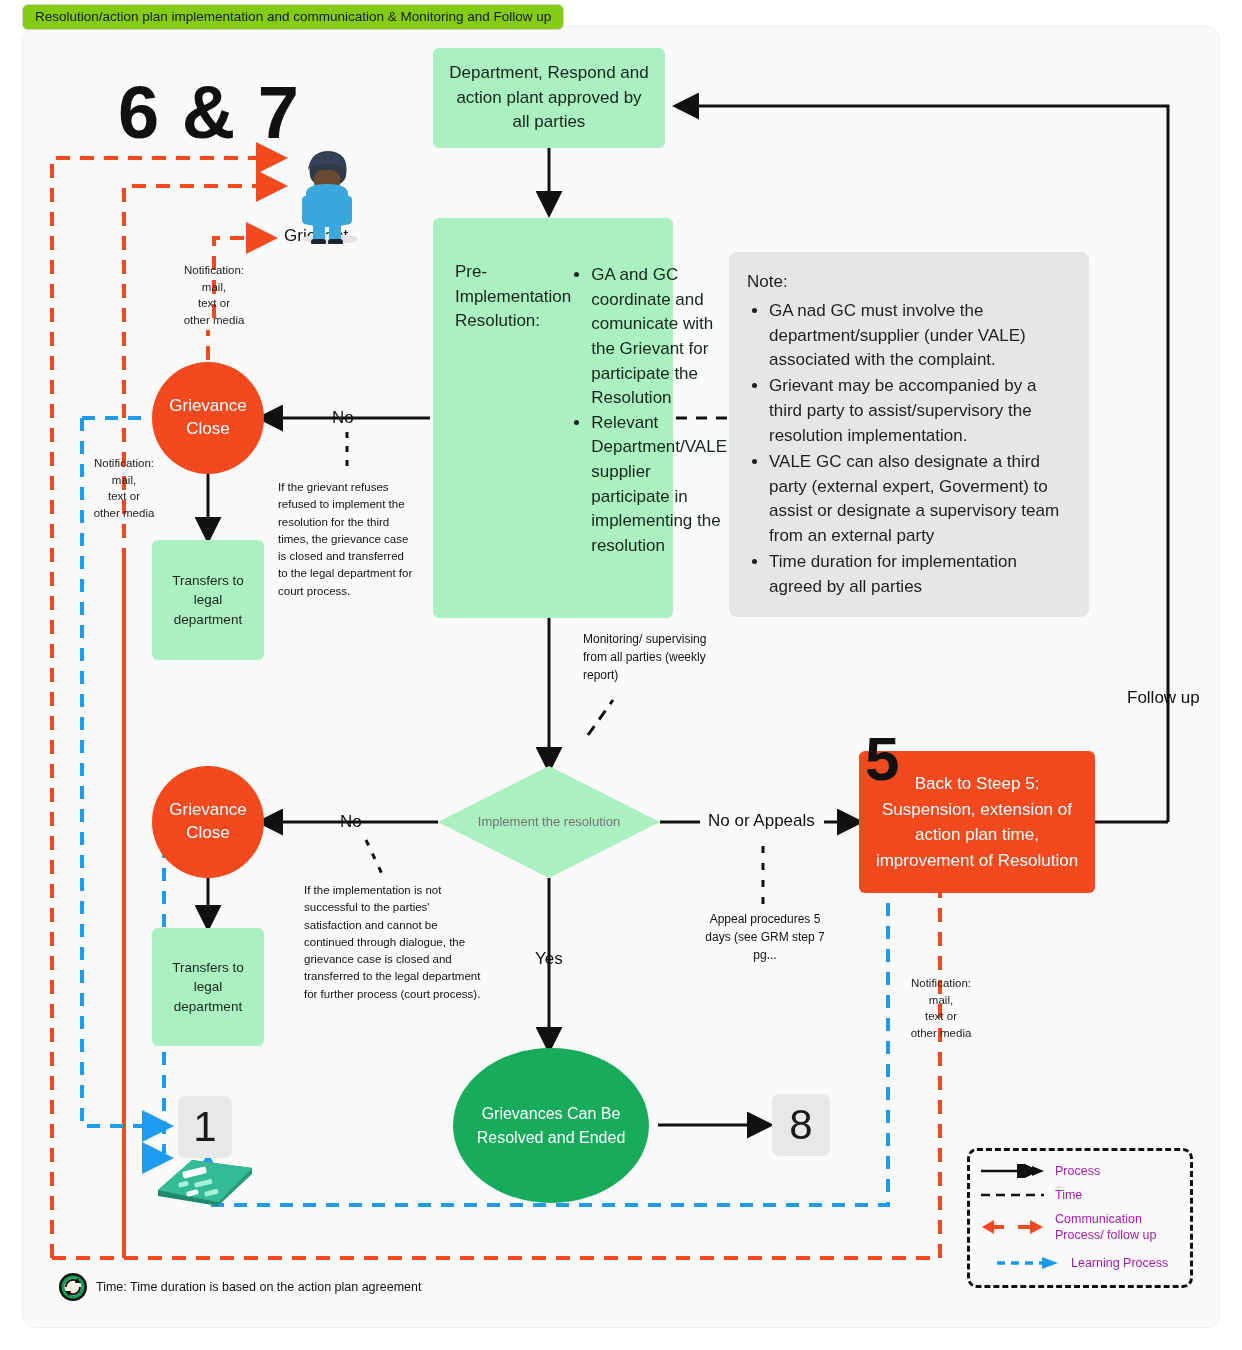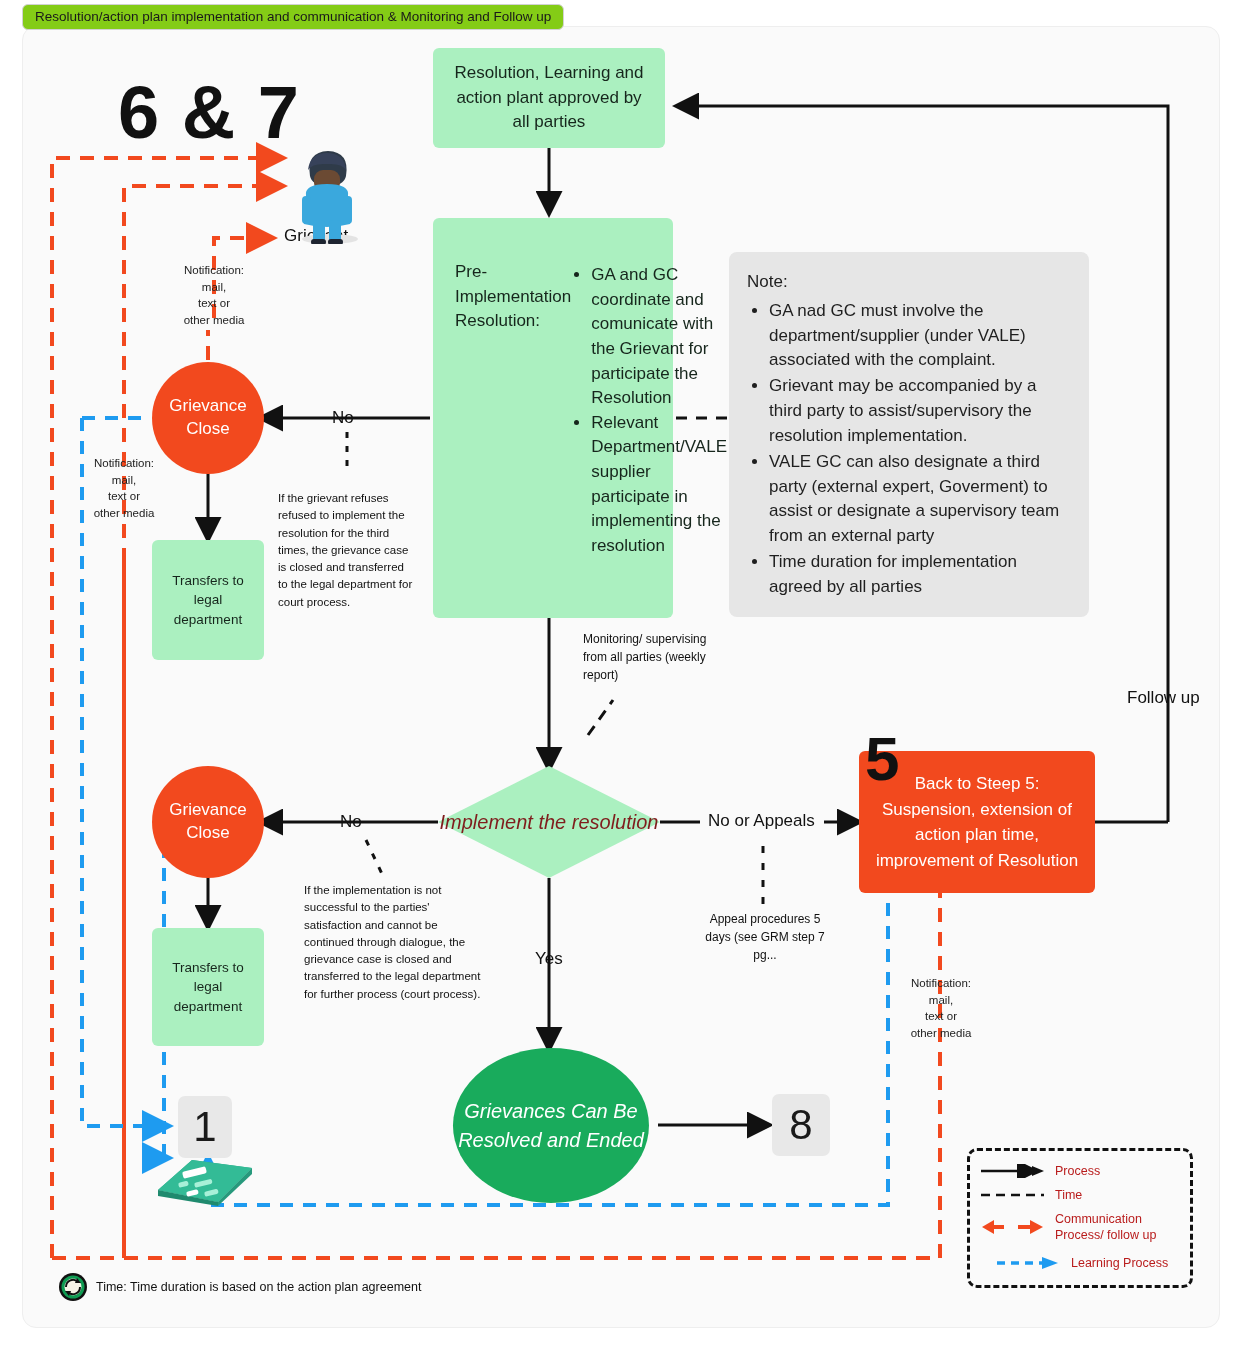--- a/index.html
+++ b/index.html
@@ -30,21 +30,21 @@
     font-size:17px;line-height:1.5;padding:20px 12px;
   }
   .circ-red{
     background:#f2491e;border-radius:50%;color:#fff;
     display:flex;align-items:center;justify-content:center;text-align:center;
     font-size:17px;line-height:1.35;
   }
   .circ-green{
     background:#19ab5c;border-radius:50%;color:#fff;
     display:flex;align-items:center;justify-content:center;text-align:center;
-    font-size:20px;line-height:1.45;font-style:italic;
+    font-size:16px;line-height:1.45;
   }
   .notepanel{
     background:#e6e6e6;border-radius:8px;color:#1f1f1f;
     font-size:17px;line-height:1.46;padding:18px 20px 18px 18px;
   }
   .notepanel ul{margin:4px 0 0 0;padding-left:22px;}
   .notepanel li{margin-bottom:1px;}
   .bullets{margin:3px 0 0 0;padding-left:20px;}
   .bullets li{margin-bottom:0px;}
   .lbl{position:absolute;z-index:12;color:#111;}
@@ -57,21 +57,21 @@
   .sqbadge{
     position:absolute;background:#e8e8e8;border-radius:7px;
     display:flex;align-items:center;justify-content:center;
     font-size:42px;color:#1a1a1a;z-index:11;
   }
   #legend{
     position:absolute;border:3px dashed #111;border-radius:10px;
     background:#fafafa;z-index:20;box-sizing:border-box;
   }
   .lg-row{position:absolute;display:flex;align-items:center;}
-  .lg-txt{font-size:12.5px;color:#b91c1c;line-height:1.3;}
+  .lg-txt{font-size:12.5px;color:#a21caf;line-height:1.3;}
   #timebar{position:absolute;display:flex;align-items:center;z-index:20;}
   #timebar .tt{font-size:12.5px;color:#111;margin-left:8px;}
   .person{position:absolute;z-index:13;}
 </style>
 </head>
 <body>
 
 <div id="root">
 
   <div id="title-chip">Resolution/action plan implementation and communication &amp; Monitoring and Follow up</div>
@@ -153,21 +153,21 @@
       <rect x="39" y="80" width="12" height="26" rx="4" fill="#3aa8dd"></rect>
       <rect x="21" y="99" width="15" height="6" rx="3" fill="#1e2430"></rect>
       <rect x="38" y="99" width="15" height="6" rx="3" fill="#1e2430"></rect>
       <rect x="12" y="56" width="9" height="28" rx="4" fill="#3aa8dd"></rect>
       <rect x="53" y="56" width="9" height="28" rx="4" fill="#3aa8dd"></rect>
     </svg>
   </div>
   <div class="lbl big" style="left:284px;top:226px;">Grievant</div>
 
   <div class="node gbox" style="left:433px;top:48px;width:232px;height:100px;">
-    <span>Resolution, Learning and action plant approved by all parties</span>
+    <span>Department, Respond and action plant approved by all parties</span>
   </div>
 
   <div class="node gbox leftal" style="left:433px;top:218px;width:240px;height:400px;flex-direction:row;padding:42px 16px 14px 22px;">
     <div style="align-self:flex-start;">Pre-Implementation Resolution:</div>
     <ul class="bullets">
       <li>GA and GC coordinate and comunicate with the Grievant for participate the Resolution</li>
       <li>Relevant Department/VALE supplier participate in implementing the resolution</li>
     </ul>
   </div>
 
@@ -194,21 +194,21 @@
   </div>
 
   <div class="node gbox small" style="left:152px;top:928px;width:112px;height:118px;">
     <span>Transfers to legal department</span>
   </div>
 
   <div class="node" style="left:438px;top:766px;width:222px;height:112px;">
     <svg viewBox="0 0 222 112" width="222" height="112" style="position:absolute;left:0;top:0;">
       <polygon points="111,0 222,56 111,112 0,56" fill="#abf0c0"></polygon>
     </svg>
-    <div style="position:absolute;left:0;top:0;width:222px;height:112px;display:flex;align-items:center;justify-content:center;text-align:center;font-size:20px;line-height:1.45;color:#7f1d1d;font-style:italic;">Implement the resolution</div>
+    <div style="position:absolute;left:0;top:0;width:222px;height:112px;display:flex;align-items:center;justify-content:center;text-align:center;font-size:13px;line-height:1.45;color:#737373;">Implement the resolution</div>
   </div>
 
   <div class="stepnum" style="left:865px;top:728px;">5</div>
   <div class="node redbox" style="left:859px;top:751px;width:236px;height:142px;">
     <span>Back to Steep 5: Suspension, extension of action plan time, improvement of Resolution</span>
   </div>
 
   <div class="node circ-green" style="left:453px;top:1048px;width:196px;height:155px;border-radius:50%;">
     <span>Grievances Can Be Resolved and Ended</span>
   </div>
@@ -249,21 +249,21 @@
 other media</div>
   <div class="lbl tiny" style="left:68px;top:455px;width:112px;white-space:pre-line;">Notification:
 mail,
 text or
 other media</div>
   <div class="lbl tiny" style="left:886px;top:975px;width:110px;white-space:pre-line;">Notification:
 mail,
 text or
 other media</div>
 
-  <div class="lbl note-sm" style="left:278px;top:490px;width:138px;">If the grievant refuses refused to implement the resolution for the third times, the grievance case is closed and transferred to the legal department for court process.</div>
+  <div class="lbl note-sm" style="left:278px;top:479px;width:138px;">If the grievant refuses refused to implement the resolution for the third times, the grievance case is closed and transferred to the legal department for court process.</div>
   <div class="lbl note-sm" style="left:304px;top:882px;width:178px;">If the implementation is not successful to the parties' satisfaction and cannot be continued through dialogue, the grievance case is closed and transferred to the legal department for further process (court process).</div>
 
   <div id="legend" style="left:967px;top:1148px;width:226px;height:140px;">
     <div class="lg-row" style="left:10px;top:12px;">
       <svg width="66" height="14">
         <line x1="1" y1="7" x2="54" y2="7" stroke="#111" stroke-width="2.5" marker-end="url(#ar-blk)"></line>
         <polygon points="52,2 64,7 52,12" fill="#111"></polygon>
       </svg>
       <span class="lg-txt" style="margin-left:9px;">Process</span>
     </div>

